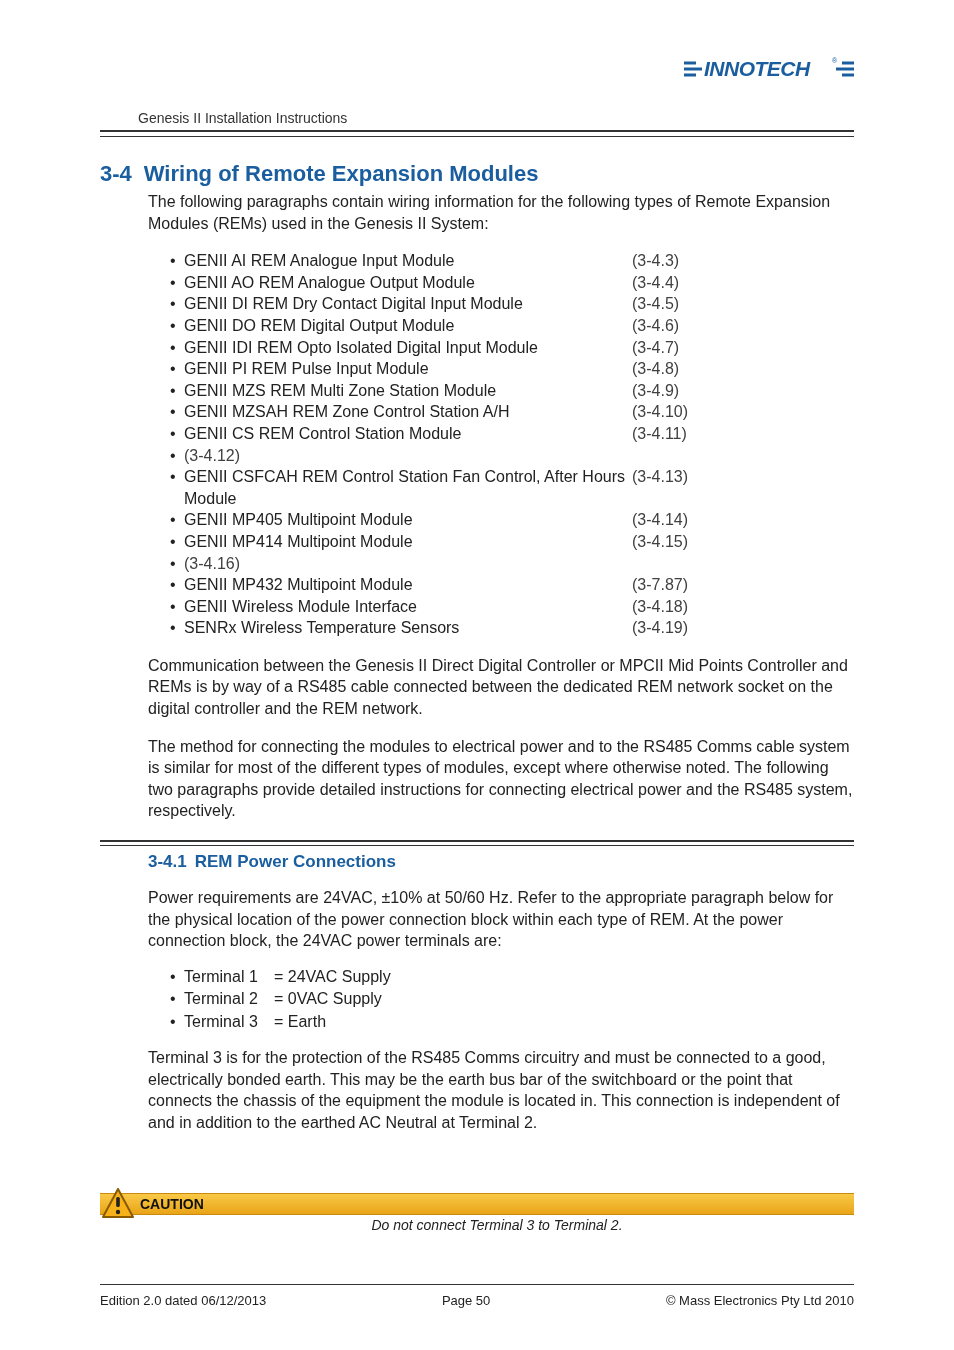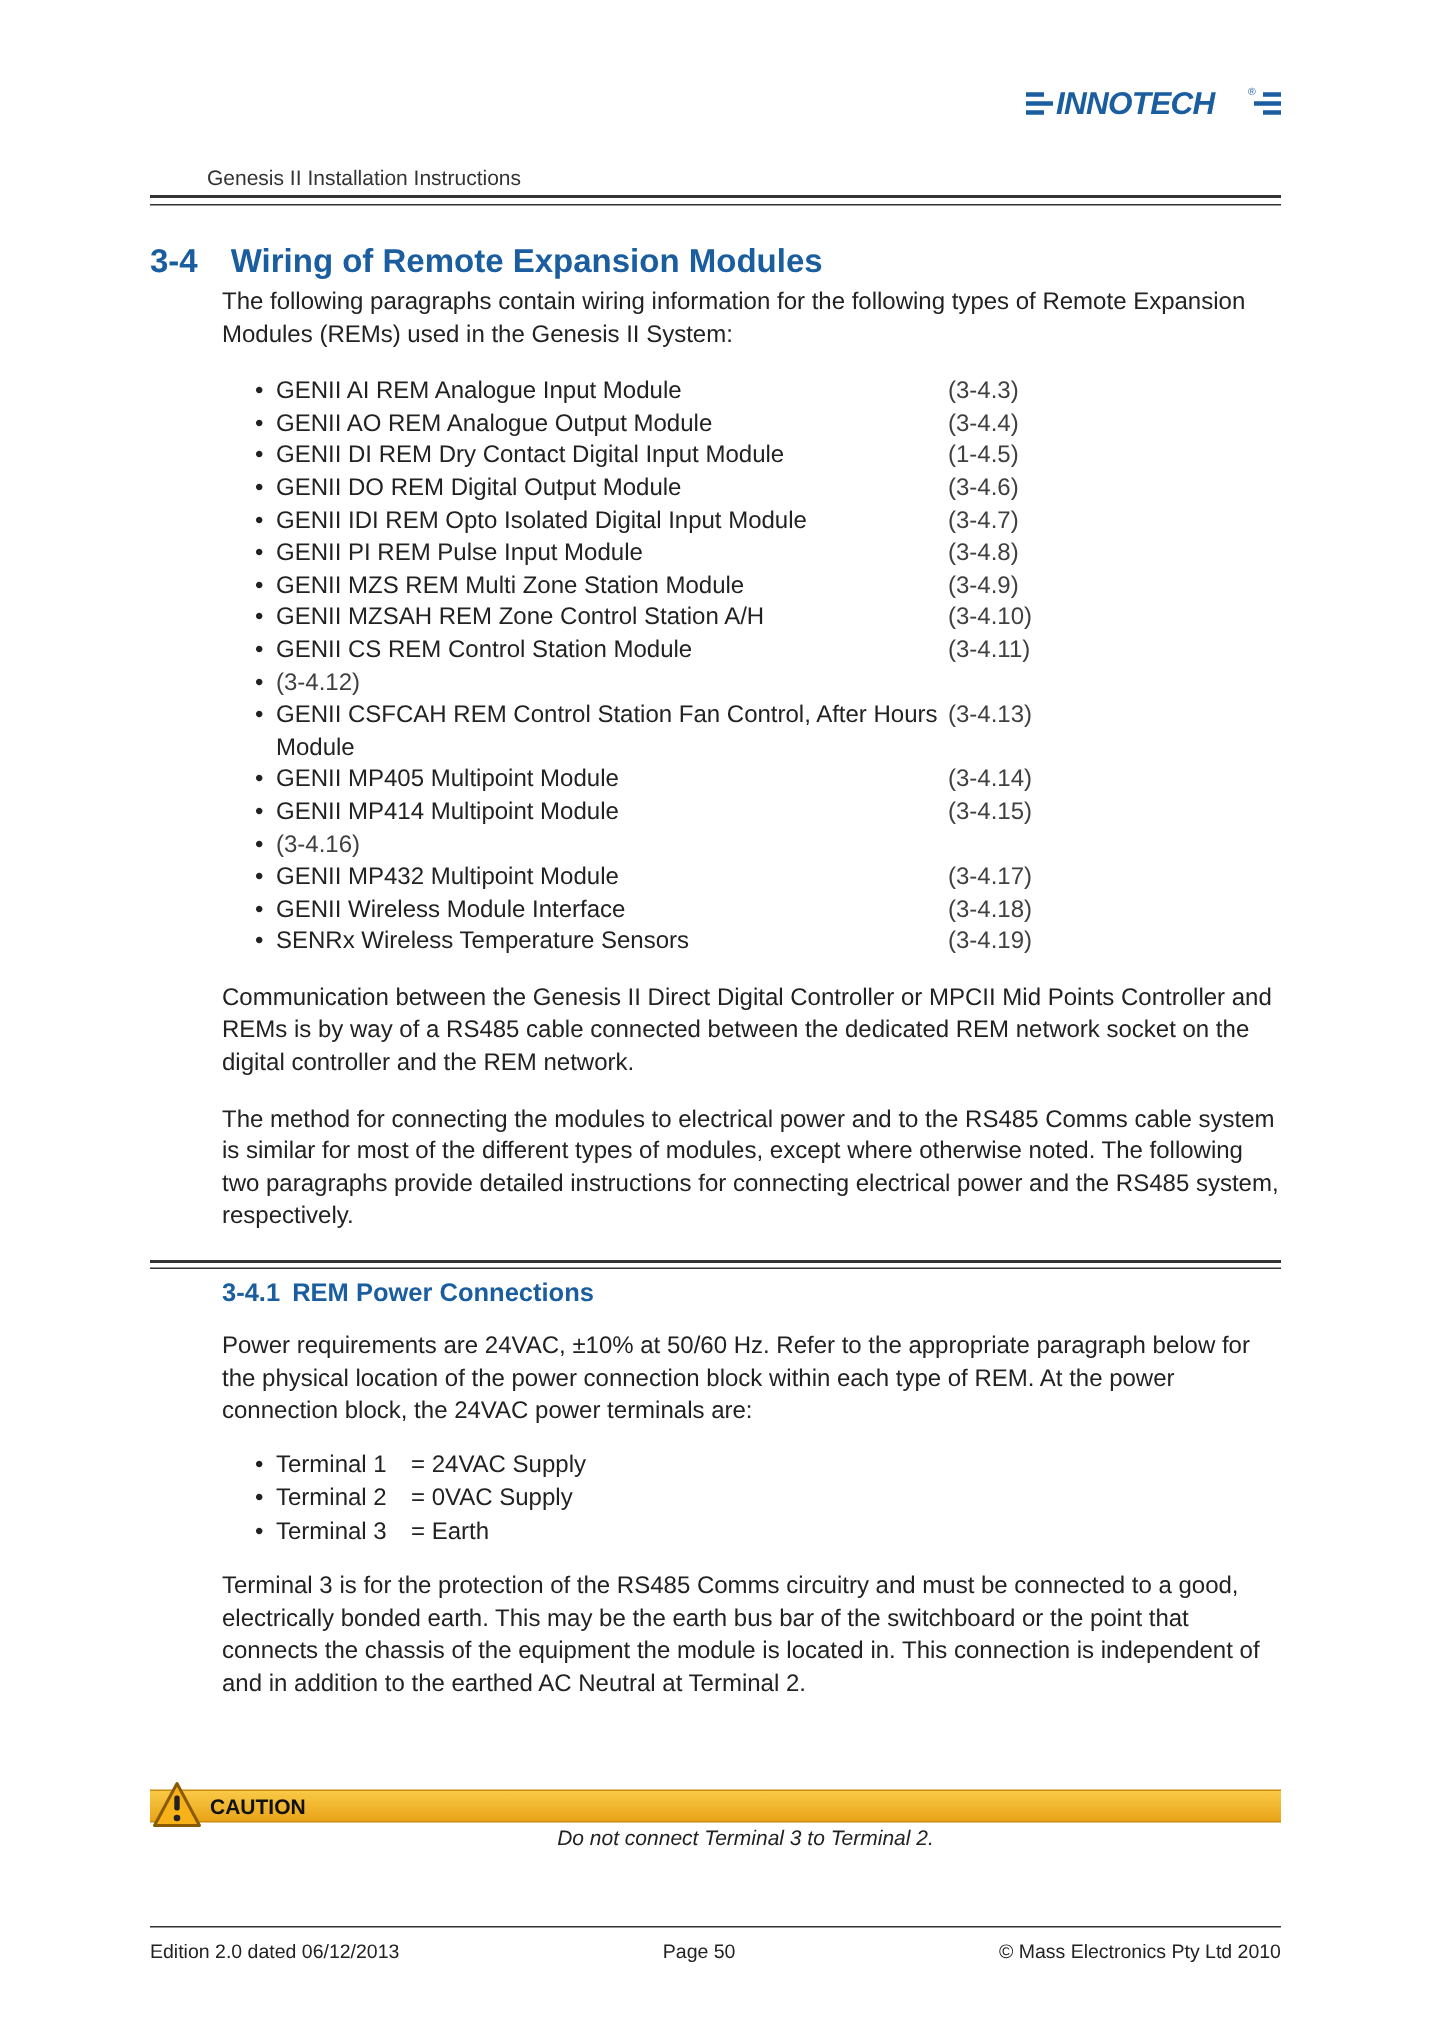--- a/index.html
+++ b/index.html
@@ -4,21 +4,21 @@
 <style>
   * { box-sizing: border-box; margin: 0; padding: 0; }
   html, body { width: 954px; height: 1350px; background: #fff; }
   body { font-family: "Segoe UI", "Myriad Pro", Arial, sans-serif; color: #222; font-size: 16px; position: relative; }
   .page { padding: 60px 100px 40px 100px; position: relative; height: 100%; }
   .logo { position: absolute; top: 55px; right: 100px; }
   .header-text { font-size: 14px; color: #333; margin-top: 50px; margin-left: 38px; }
   .hr-double { margin-top: 4px; }
   .hr-double .thick { border: none; border-top: 2px solid #333; margin-bottom: 4px; }
   .hr-double .thin { border: none; border-top: 1px solid #333; }
-  h1 { color: #1a5ea0; font-weight: 700; font-size: 22px; margin-top: 24px; display: flex; gap: 22px; }
+  h1 { color: #1a5ea0; font-weight: 700; font-size: 22px; margin-top: 24px; display: flex; gap: 12px; }
   h2 { color: #1a5ea0; font-weight: 700; font-size: 17px; display: flex; gap: 8px; margin-bottom: 15px; align-items: center; }
   .body-indent { margin-left: 48px; }
   .intro, .para { font-size: 16px; line-height: 1.35; margin-top: 4px; }
   .module-list { margin: 16px 0 0 22px; }
   .module-row { display: flex; font-size: 16px; line-height: 1.35; }
   .module-row .bullet { width: 14px; flex: none; }
   .module-row .name { flex: none; width: 448px; }
   .module-row .ref { color: #404040; flex: none; }
   .term-list { margin: 14px 0 14px 22px; }
   .term-row { display: flex; font-size: 16px; line-height: 1.4; }
@@ -75,21 +75,21 @@
           <a class="ref">(3-4.3)</a>
         </div>
         <div class="module-row">
           <span class="bullet">•</span>
           <span class="name">GENII AO REM Analogue Output Module</span>
           <a class="ref">(3-4.4)</a>
         </div>
         <div class="module-row">
           <span class="bullet">•</span>
           <span class="name">GENII DI REM Dry Contact Digital Input Module</span>
-          <a class="ref">(1-4.5)</a>
+          <a class="ref">(3-4.5)</a>
         </div>
         <div class="module-row">
           <span class="bullet">•</span>
           <span class="name">GENII DO REM Digital Output Module</span>
           <a class="ref">(3-4.6)</a>
         </div>
         <div class="module-row">
           <span class="bullet">•</span>
           <span class="name">GENII IDI REM Opto Isolated Digital Input Module</span>
           <a class="ref">(3-4.7)</a>
@@ -133,21 +133,21 @@
           <span class="name">GENII MP414 Multipoint Module</span>
           <a class="ref">(3-4.15)</a>
         </div>
         <div class="module-row">
           <span class="bullet">•</span>
           <a class="ref">(3-4.16)</a>
         </div>
         <div class="module-row">
           <span class="bullet">•</span>
           <span class="name">GENII MP432 Multipoint Module</span>
-          <a class="ref">(3-4.17)</a>
+          <a class="ref">(3-7.87)</a>
         </div>
         <div class="module-row">
           <span class="bullet">•</span>
           <span class="name">GENII Wireless Module Interface</span>
           <a class="ref">(3-4.18)</a>
         </div>
         <div class="module-row">
           <span class="bullet">•</span>
           <span class="name">SENRx Wireless Temperature Sensors</span>
           <a class="ref">(3-4.19)</a>

